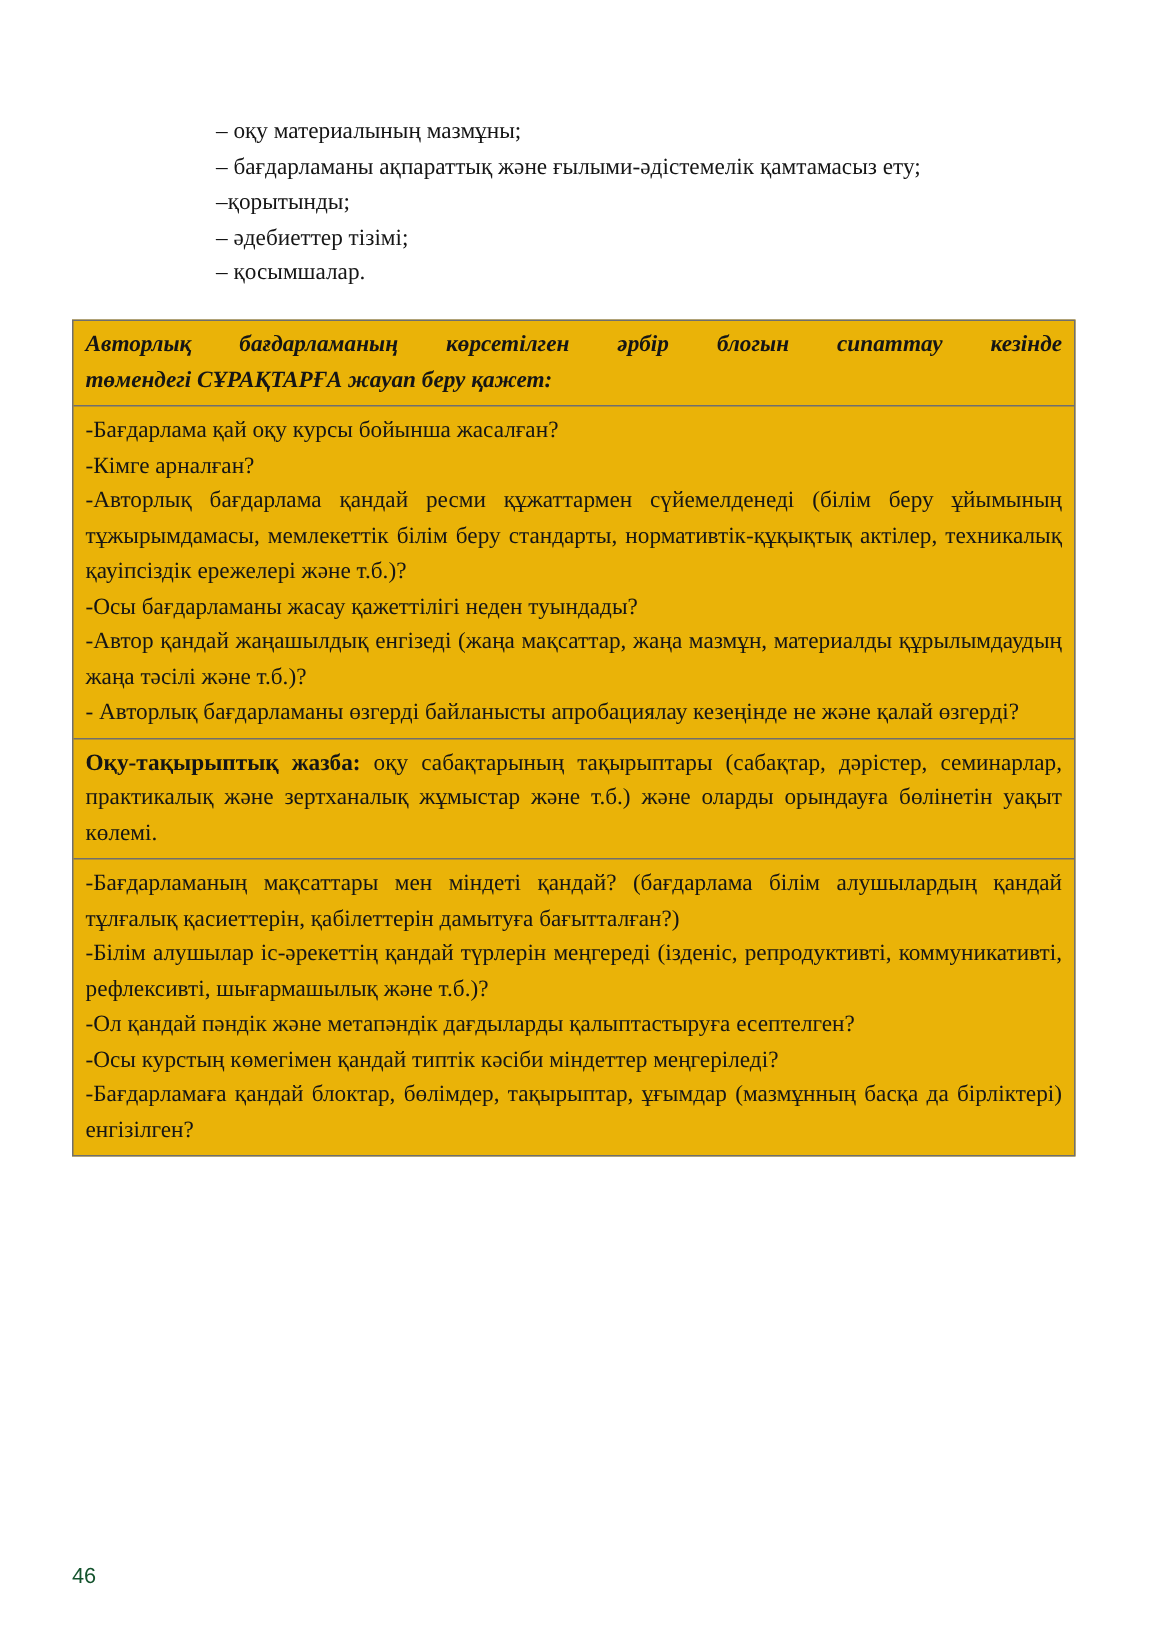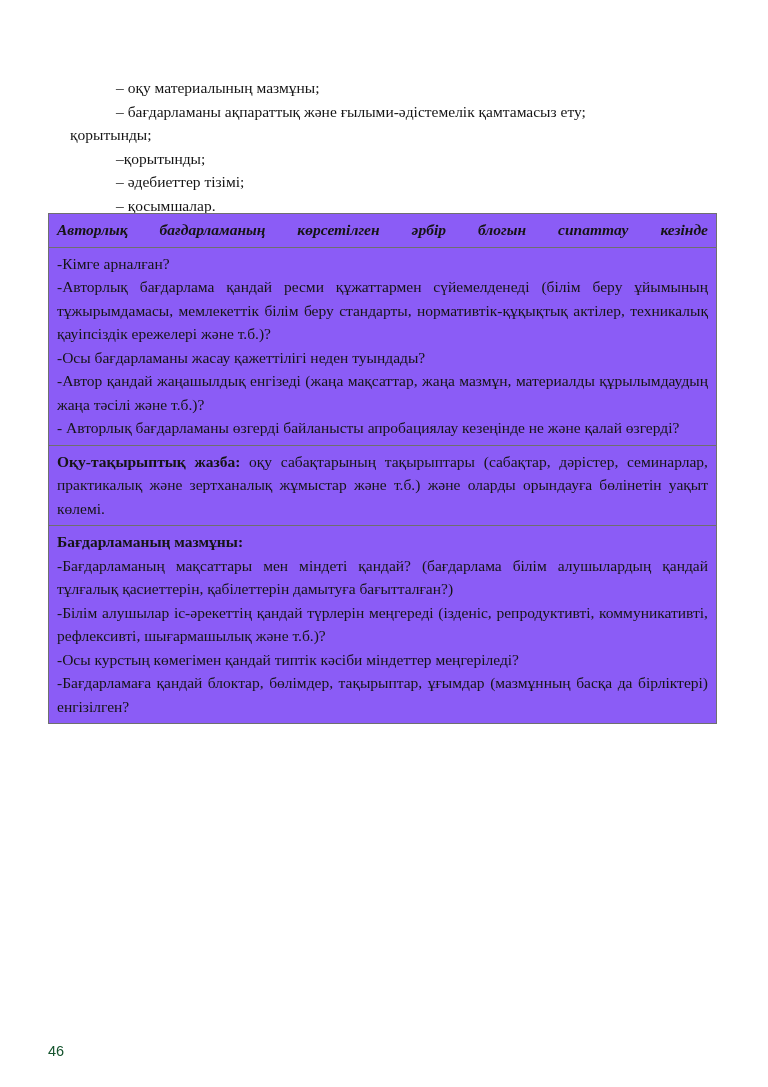--- a/index.html
+++ b/index.html
@@ -22,38 +22,39 @@
   .intro {
     position: absolute;
     left: 70px;
     top: 76px;
     width: 648px;
     font-size: 15.5px;
     line-height: 23.5px;
   }
   .intro-line {
     white-space: pre-wrap;
+    margin-left: 28px;
   }
   .intro-line.indent {
     text-indent: 46px;
   }
   .intro-line.flush {
     text-indent: 0;
   }
 
   
   .qtable {
     position: absolute;
     left: 48px;
     top: 213px;
     width: 669px;
     border: 1px solid #6f6f6f;
     border-collapse: collapse;
     box-sizing: border-box;
-    background: #8b5cf6;
+    background: #eab308;
   }
   .qrow {
     border-bottom: 1px solid #6f6f6f;
     box-sizing: border-box;
   }
   .qrow:last-child {
     border-bottom: none;
   }
   .qcell {
     padding: 4px 8px 5px 8px;
@@ -101,55 +102,56 @@
   }
 </style>
 </head>
 <body>
 
 <div class="page">
 
   <div class="intro">
     <div class="intro-line indent">– оқу материалының мазмұны;</div>
     <div class="intro-line indent">– бағдарламаны ақпараттық және ғылыми-әдістемелік қамтамасыз ету;</div>
-    <div class="intro-line flush">қорытынды;</div>
     <div class="intro-line indent">–қорытынды;</div>
     <div class="intro-line indent">– әдебиеттер тізімі;</div>
     <div class="intro-line indent">– қосымшалар.</div>
   </div>
 
   <div class="qtable">
 
     <div class="qrow">
       <div class="qcell header-cell">
         <span class="hline j">Авторлық бағдарламаның көрсетілген әрбір блогын сипаттау кезінде</span>
+        <span class="hline">төмендегі СҰРАҚТАРҒА жауап беру қажет:</span>
       </div>
     </div>
 
     <div class="qrow">
       <div class="qcell">
+        <div class="qline">-Бағдарлама қай оқу курсы бойынша жасалған?</div>
         <div class="qline">-Кімге арналған?</div>
         <div class="para">-Авторлық бағдарлама қандай ресми құжаттармен сүйемелденеді (білім беру ұйымының тұжырымдамасы, мемлекеттік білім беру стандарты, нормативтік-құқықтық актілер, техникалық қауіпсіздік ережелері және т.б.)?</div>
         <div class="qline">-Осы бағдарламаны жасау қажеттілігі неден туындады?</div>
         <div class="para">-Автор қандай жаңашылдық енгізеді (жаңа мақсаттар, жаңа мазмұн, материалды құрылымдаудың жаңа тәсілі және т.б.)?</div>
         <div class="para">- Авторлық бағдарламаны өзгерді байланысты апробациялау кезеңінде не және қалай өзгерді?</div>
       </div>
     </div>
 
     <div class="qrow">
       <div class="qcell para">
         <span class="subhead">Оқу-тақырыптық жазба:</span><span> оқу сабақтарының тақырыптары (сабақтар, дәрістер, семинарлар, практикалық және зертханалық жұмыстар және т.б.) және оларды орындауға бөлінетін уақыт көлемі.</span>
       </div>
     </div>
 
     <div class="qrow">
       <div class="qcell">
-        <div class="subhead">Бағдарламаның мазмұны:</div>
         <div class="para">-Бағдарламаның мақсаттары мен міндеті қандай? (бағдарлама білім алушылардың қандай тұлғалық қасиеттерін, қабілеттерін дамытуға бағытталған?)</div>
         <div class="para">-Білім алушылар іс-әрекеттің қандай түрлерін меңгереді (ізденіс, репродуктивті, коммуникативті, рефлексивті, шығармашылық және т.б.)?</div>
+        <div class="qline">-Ол қандай пәндік және метапәндік дағдыларды қалыптастыруға есептелген?</div>
         <div class="qline">-Осы курстың көмегімен қандай типтік кәсіби міндеттер меңгеріледі?</div>
         <div class="para">-Бағдарламаға қандай блоктар, бөлімдер, тақырыптар, ұғымдар (мазмұнның басқа да бірліктері) енгізілген?</div>
       </div>
     </div>
 
   </div>
 
   <div class="page-number">46</div>
 
 </div>

